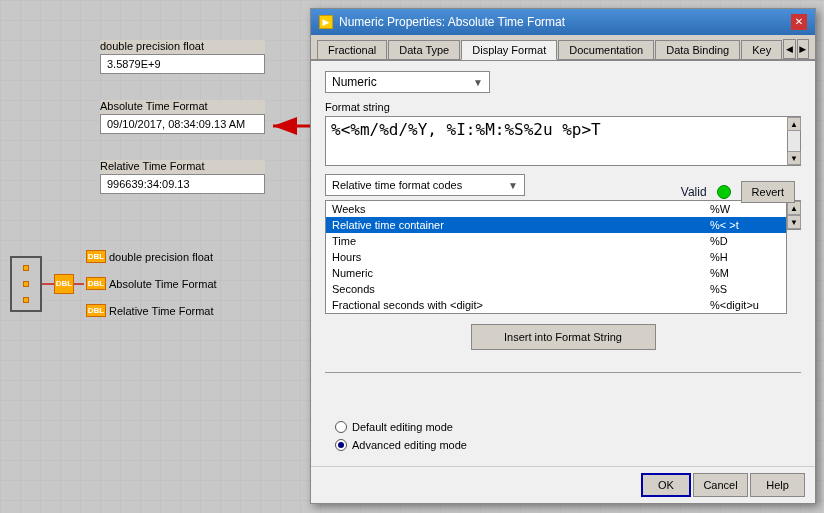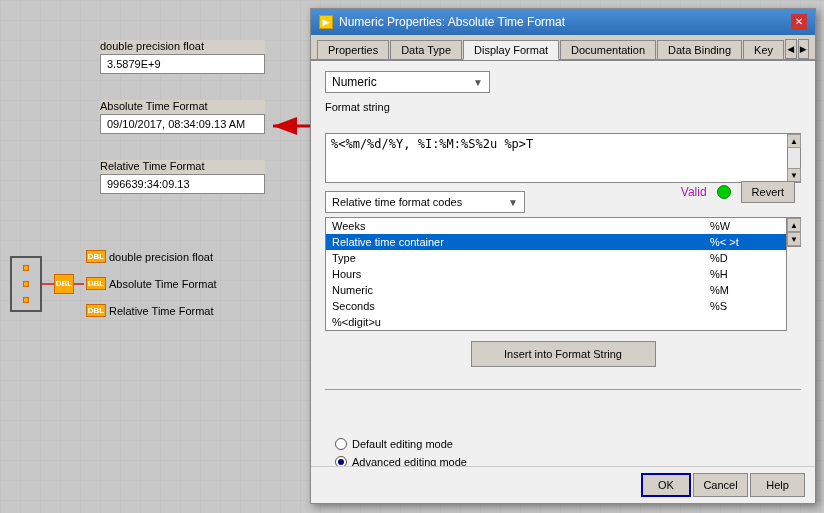--- a/index.html
+++ b/index.html
@@ -181,38 +181,38 @@
     }
 
     .select-arrow {
       font-size: 10px;
       color: #555;
     }
 
     
     .section-label {
       font-size: 11px;
-      margin-bottom: 20px;
+      margin-bottom: 3px;
       color: #000;
     }
 
     .format-string-row {
       display: flex;
       align-items: stretch;
       margin-bottom: 8px;
     }
 
     .format-string-box {
       flex: 1;
       height: 50px;
       background: white;
       border: 1px solid #888;
       border-right: none;
       padding: 3px 5px;
-      font-size: 12px;
+      font-size: 16px;
       font-family: monospace;
       word-break: break-all;
     }
 
     .scrollbar-v {
       width: 14px;
       background: #d4d0c8;
       border: 1px solid #888;
       display: flex;
       flex-direction: column;
@@ -242,21 +242,21 @@
       display: flex;
       align-items: center;
       gap: 10px;
       position: absolute;
       right: 20px;
       top: 120px;
     }
 
     .valid-label {
       font-size: 12px;
-      color: #a21caf;
+      color: #0f172a;
       margin-left: 28px;
     }
 
     .valid-indicator {
       width: 14px;
       height: 14px;
       border-radius: 50%;
       background: #00cc00;
       border: 1px solid #008800;
     }
@@ -480,21 +480,21 @@
 
   <div class="dialog-titlebar">
     <div class="dialog-title-left">
       <div class="dialog-icon">▶</div>
       <span class="dialog-title-text">Numeric Properties: Absolute Time Format</span>
     </div>
     <button class="close-btn">✕</button>
   </div>
 
   <div class="tab-bar">
-    <div class="tab">Properties</div>
+    <div class="tab">Fractional</div>
     <div class="tab">Data Type</div>
     <div class="tab active">Display Format</div>
     <div class="tab">Documentation</div>
     <div class="tab">Data Binding</div>
     <div class="tab">Key</div>
     <div class="tab-nav-btn">◀</div>
     <div class="tab-nav-btn">▶</div>
   </div>
 
   <div class="dialog-content" style="position:relative;">
@@ -533,36 +533,37 @@
       <div class="format-table-inner">
         <div class="table-row-item">
           <span class="col-left">Weeks</span>
           <span class="col-right">%W</span>
         </div>
         <div class="table-row-item selected">
           <span class="col-left">Relative time container</span>
           <span class="col-right">%&lt; &gt;t</span>
         </div>
         <div class="table-row-item">
-          <span class="col-left">Type</span>
+          <span class="col-left">Time</span>
           <span class="col-right">%D</span>
         </div>
         <div class="table-row-item">
           <span class="col-left">Hours</span>
           <span class="col-right">%H</span>
         </div>
         <div class="table-row-item">
           <span class="col-left">Numeric</span>
           <span class="col-right">%M</span>
         </div>
         <div class="table-row-item">
           <span class="col-left">Seconds</span>
           <span class="col-right">%S</span>
         </div>
         <div class="table-row-item">
+          <span class="col-left">Fractional seconds with &lt;digit&gt;</span>
           <span class="col-right">%&lt;digit&gt;u</span>
         </div>
       </div>
       <div class="scrollbar-v" style="height:100%;">
         <div class="scroll-btn">▲</div>
         <div class="scroll-track"></div>
         <div class="scroll-btn">▼</div>
       </div>
     </div>
 

